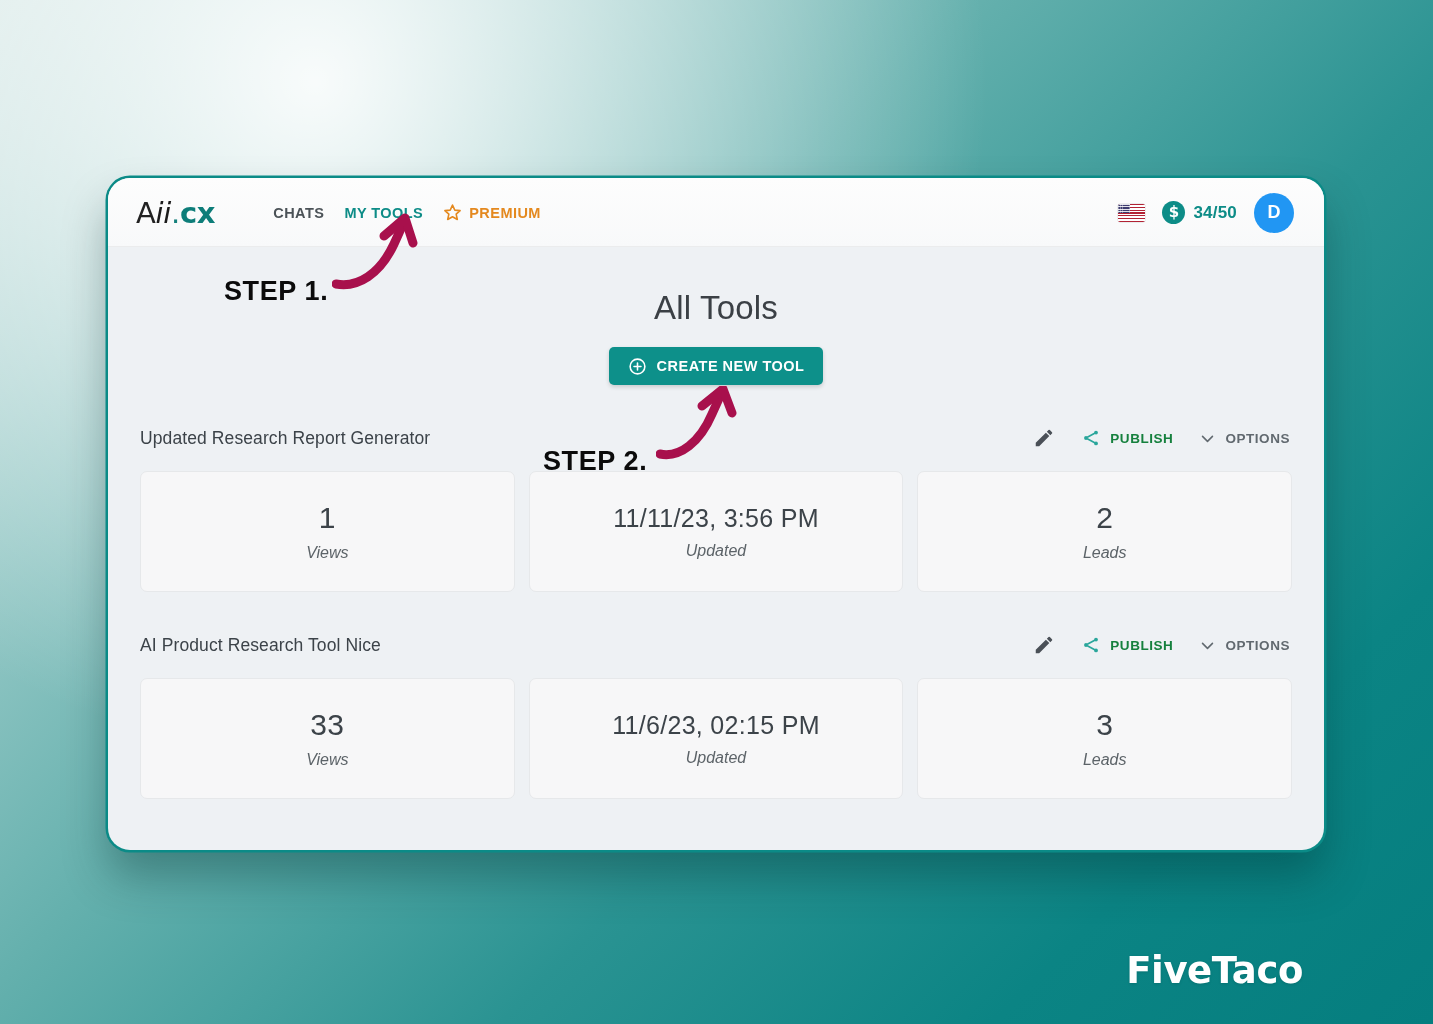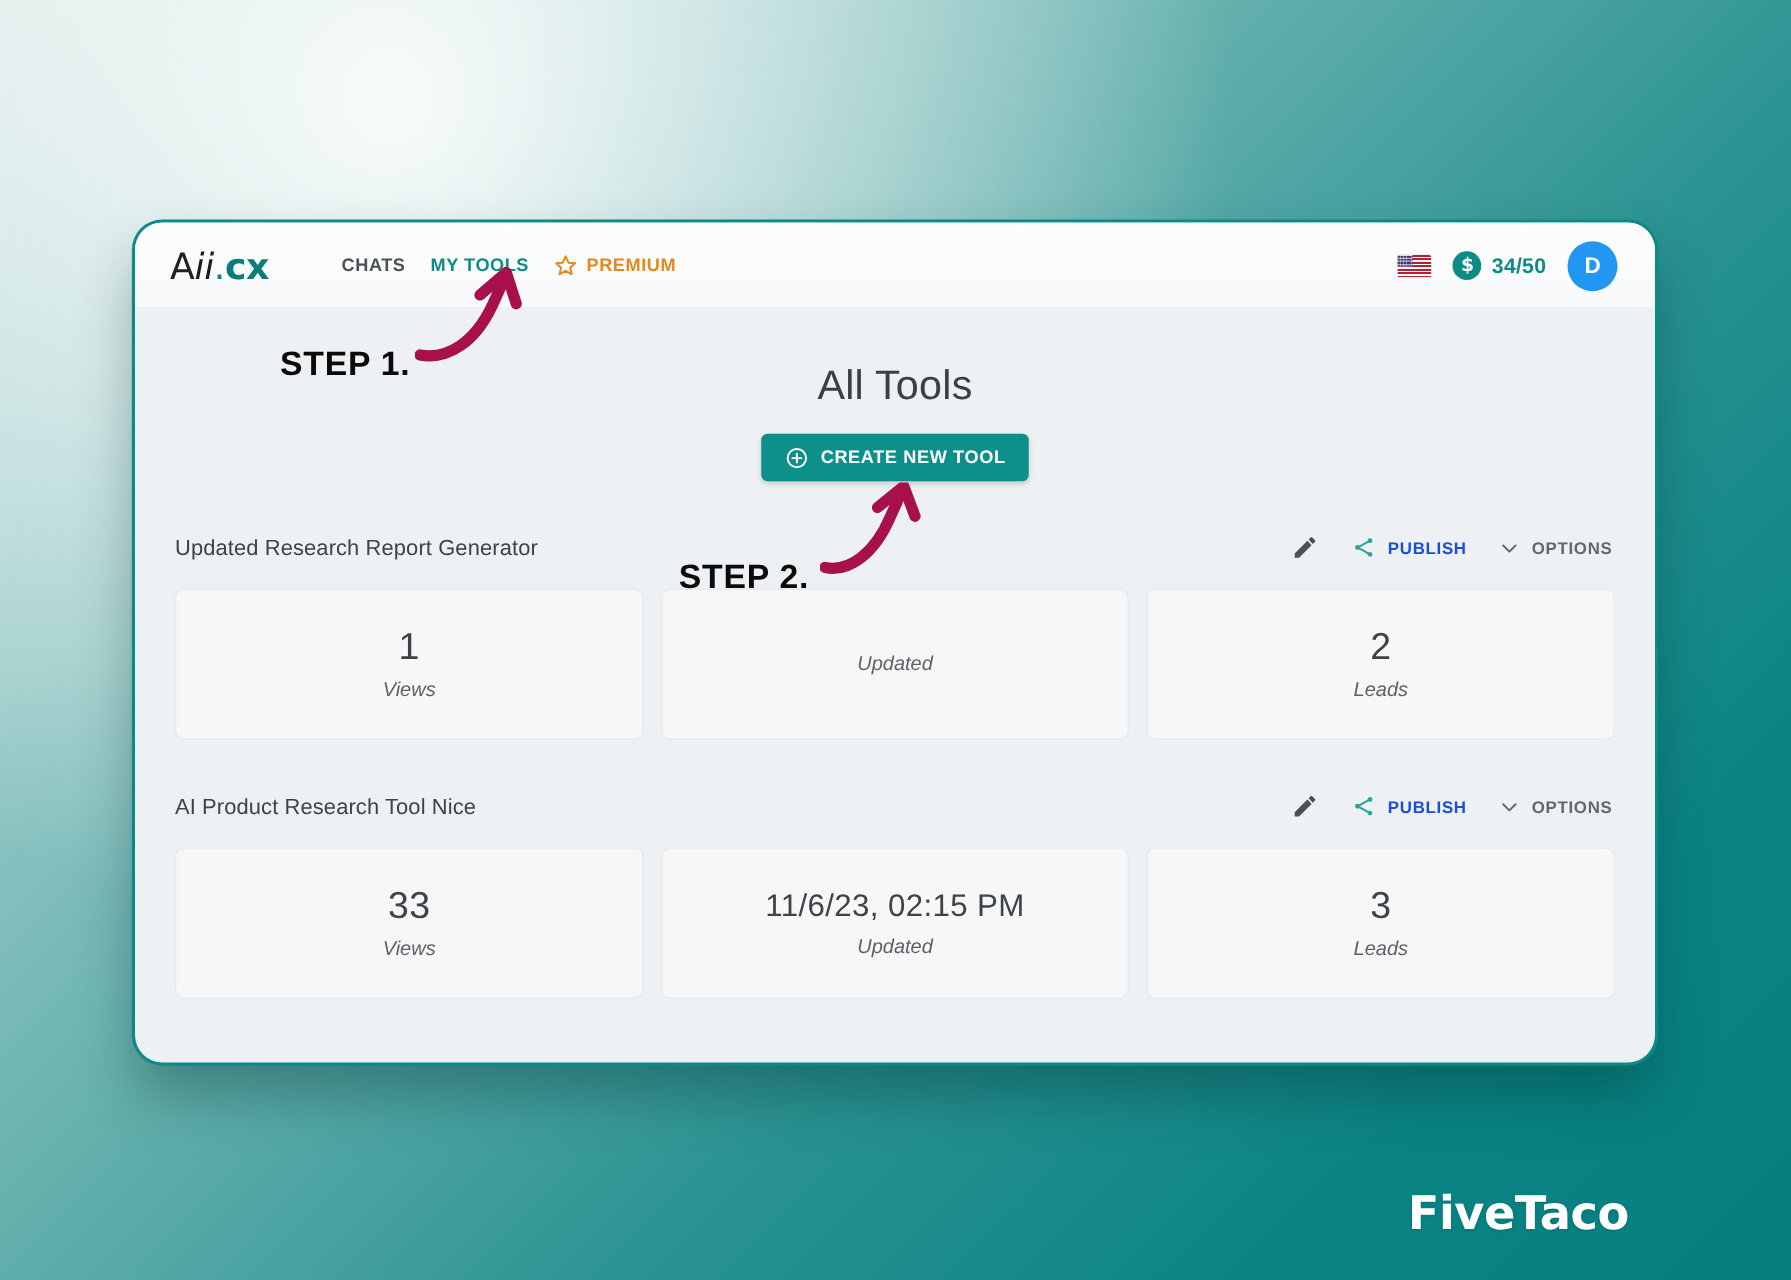--- a/index.html
+++ b/index.html
@@ -104,21 +104,21 @@
   .tool { margin-top:38px; }
   .tool:first-of-type { margin-top:50px; }
   .tool-head {
     display:flex; align-items:center;
     padding:0 2px 0 0; height:30px;
   }
   .tool-name { font-size:17.5px; color:#3c4349; font-weight:400; letter-spacing:0.1px; }
   .tool-actions { margin-left:auto; display:flex; align-items:center; gap:26px; }
   .act { display:flex; align-items:center; gap:9px; cursor:pointer; }
   .act-label { font-size:13.5px; font-weight:700; letter-spacing:0.55px; }
-  .act.publish .act-label { color:#1d4ed8; }
+  .act.publish .act-label { color:#15803d; }
   .act.options .act-label { color:#61696f; }
   .icon { display:block; }
 
   .stats { display:flex; gap:14px; margin-top:18px; }
   .stat {
     flex:1; height:121px; background:#f7f7f8;
     border:1px solid #e6e8ea; border-radius:7px;
     display:flex; flex-direction:column; align-items:center; justify-content:center;
     gap:9px;
   }
@@ -224,20 +224,21 @@
             <span class="act-label">OPTIONS</span>
           </span>
         </div>
       </div>
       <div class="stats">
         <div class="stat">
           <div class="stat-value">1</div>
           <div class="stat-label">Views</div>
         </div>
         <div class="stat">
+          <div class="stat-value date">11/11/23, 3:56 PM</div>
           <div class="stat-label">Updated</div>
         </div>
         <div class="stat">
           <div class="stat-value">2</div>
           <div class="stat-label">Leads</div>
         </div>
       </div>
     </div>
 
     <div class="tool">

